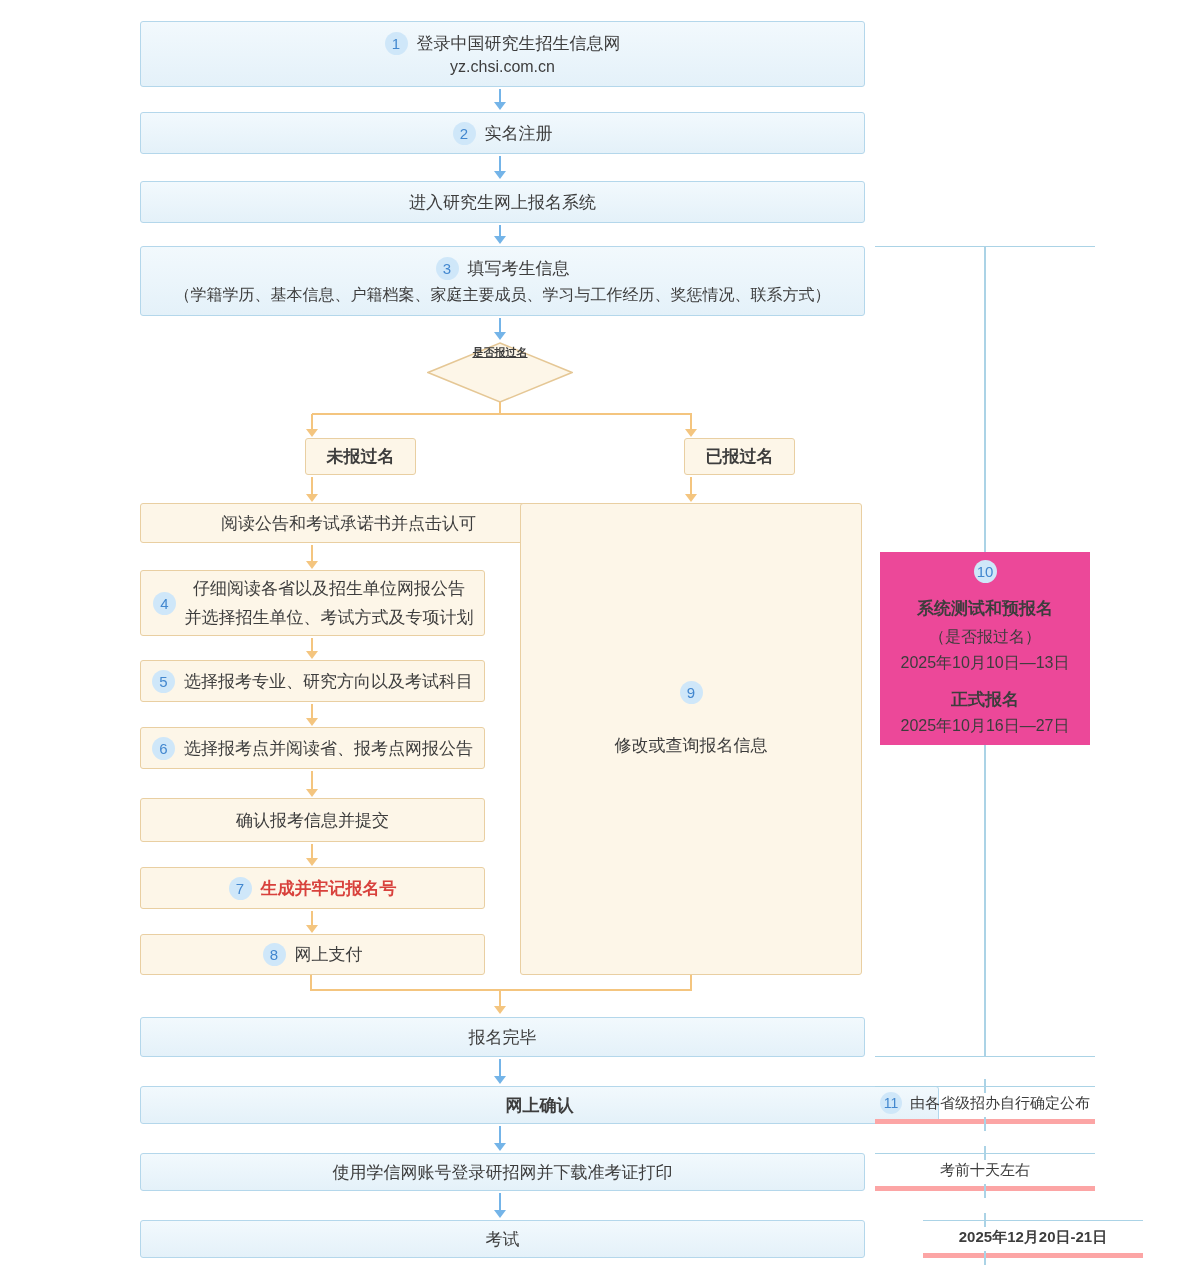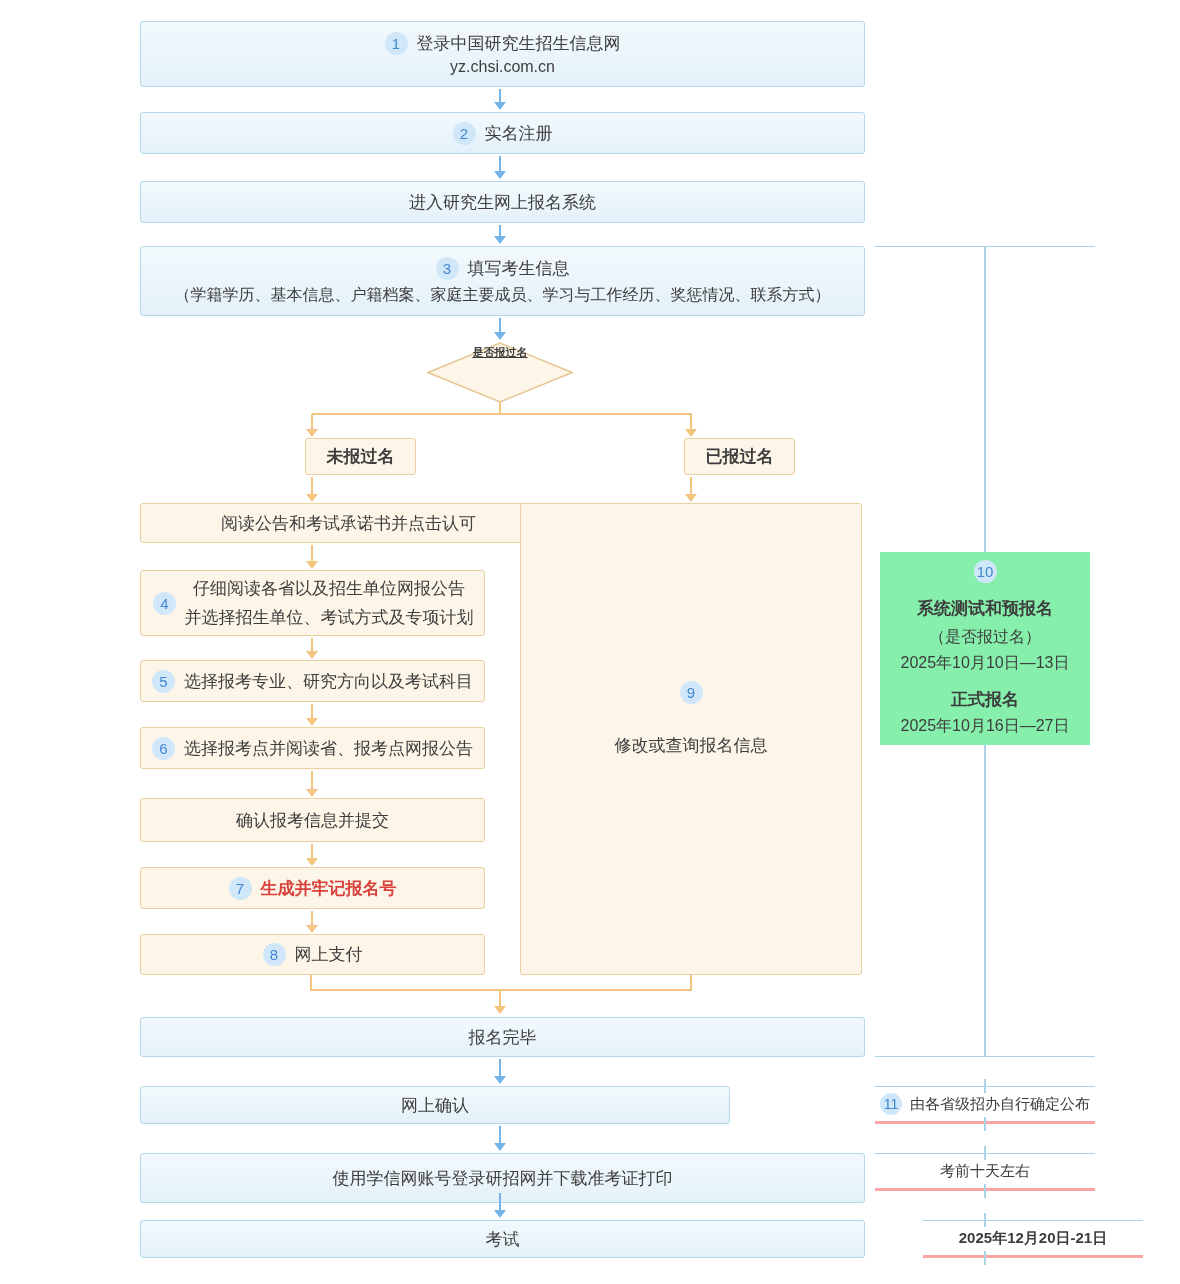--- a/index.html
+++ b/index.html
@@ -39,27 +39,27 @@
     border-left:6px solid transparent;border-right:6px solid transparent;border-top:8px solid var(--c);}
   .blue{--c:#74b4e8;}
   .orange{--c:#f4c57f;}
   .vln{width:2px;background:var(--c);}
   .hln{height:2px;background:var(--c);}
 
   
   .tl{background:#abd3e6;}
   .tlrow{
     width:220px;height:38px;box-sizing:border-box;
-    border-top:1px solid #abd3e6;border-bottom:3px solid #fca5a5;
+    border-top:1px solid #abd3e6;border-bottom:5px solid #fca5a5;
     display:flex;align-items:center;justify-content:center;gap:8px;
     font-size:15px;white-space:nowrap;
   }
   .tick{width:2px;height:14px;background:#abd3e6;}
   #block10{
-    width:210px;background:#86efac;z-index:2;text-align:center;
+    width:210px;background:#ec4899;z-index:2;text-align:center;
     display:flex;flex-direction:column;align-items:center;padding:8px 0;
   }
   #block10 .t{font-size:17px;font-weight:bold;margin-top:14px;}
   #block10 .n{font-size:16px;margin-top:7px;}
   #block10 .d{font-size:16px;margin-top:5px;}
 
   
   #diamond-text{position:absolute;left:427px;top:322px;width:146px;height:61px;
     display:flex;align-items:center;justify-content:center;font-size:11px;font-weight:bold;text-decoration:underline;}
 </style>
@@ -192,27 +192,27 @@
   <div class="vln abs" style="left:690px;top:975px;height:16px;background:#f4c57f;"></div>
   <div class="hln abs" style="left:310px;top:989px;width:382px;background:#f4c57f;"></div>
   <div class="arr orange abs" style="left:494px;top:991px;height:23px;"></div>
 
   <div class="bbox abs" style="left:140px;top:1017px;width:725px;height:40px;">
     <span>报名完毕</span>
   </div>
 
   <div class="arr blue abs" style="left:494px;top:1059px;height:25px;"></div>
 
-  <div class="bbox abs" style="left:140px;top:1086px;width:590px;height:38px;">
+  <div class="bbox abs" style="left:140px;top:1086px;width:799px;height:38px;font-weight:bold;">
     <span>网上确认</span>
   </div>
 
   <div class="arr blue abs" style="left:494px;top:1126px;height:25px;"></div>
 
-  <div class="bbox abs" style="left:140px;top:1153px;width:725px;height:50px;">
+  <div class="bbox abs" style="left:140px;top:1153px;width:725px;height:38px;">
     <span>使用学信网账号登录研招网并下载准考证打印</span>
   </div>
 
   <div class="arr blue abs" style="left:494px;top:1193px;height:25px;"></div>
 
   <div class="bbox abs" style="left:140px;top:1220px;width:725px;height:38px;">
     <span>考试</span>
   </div>
 
   <div class="tl abs" style="left:875px;top:246px;width:220px;height:1px;"></div>

